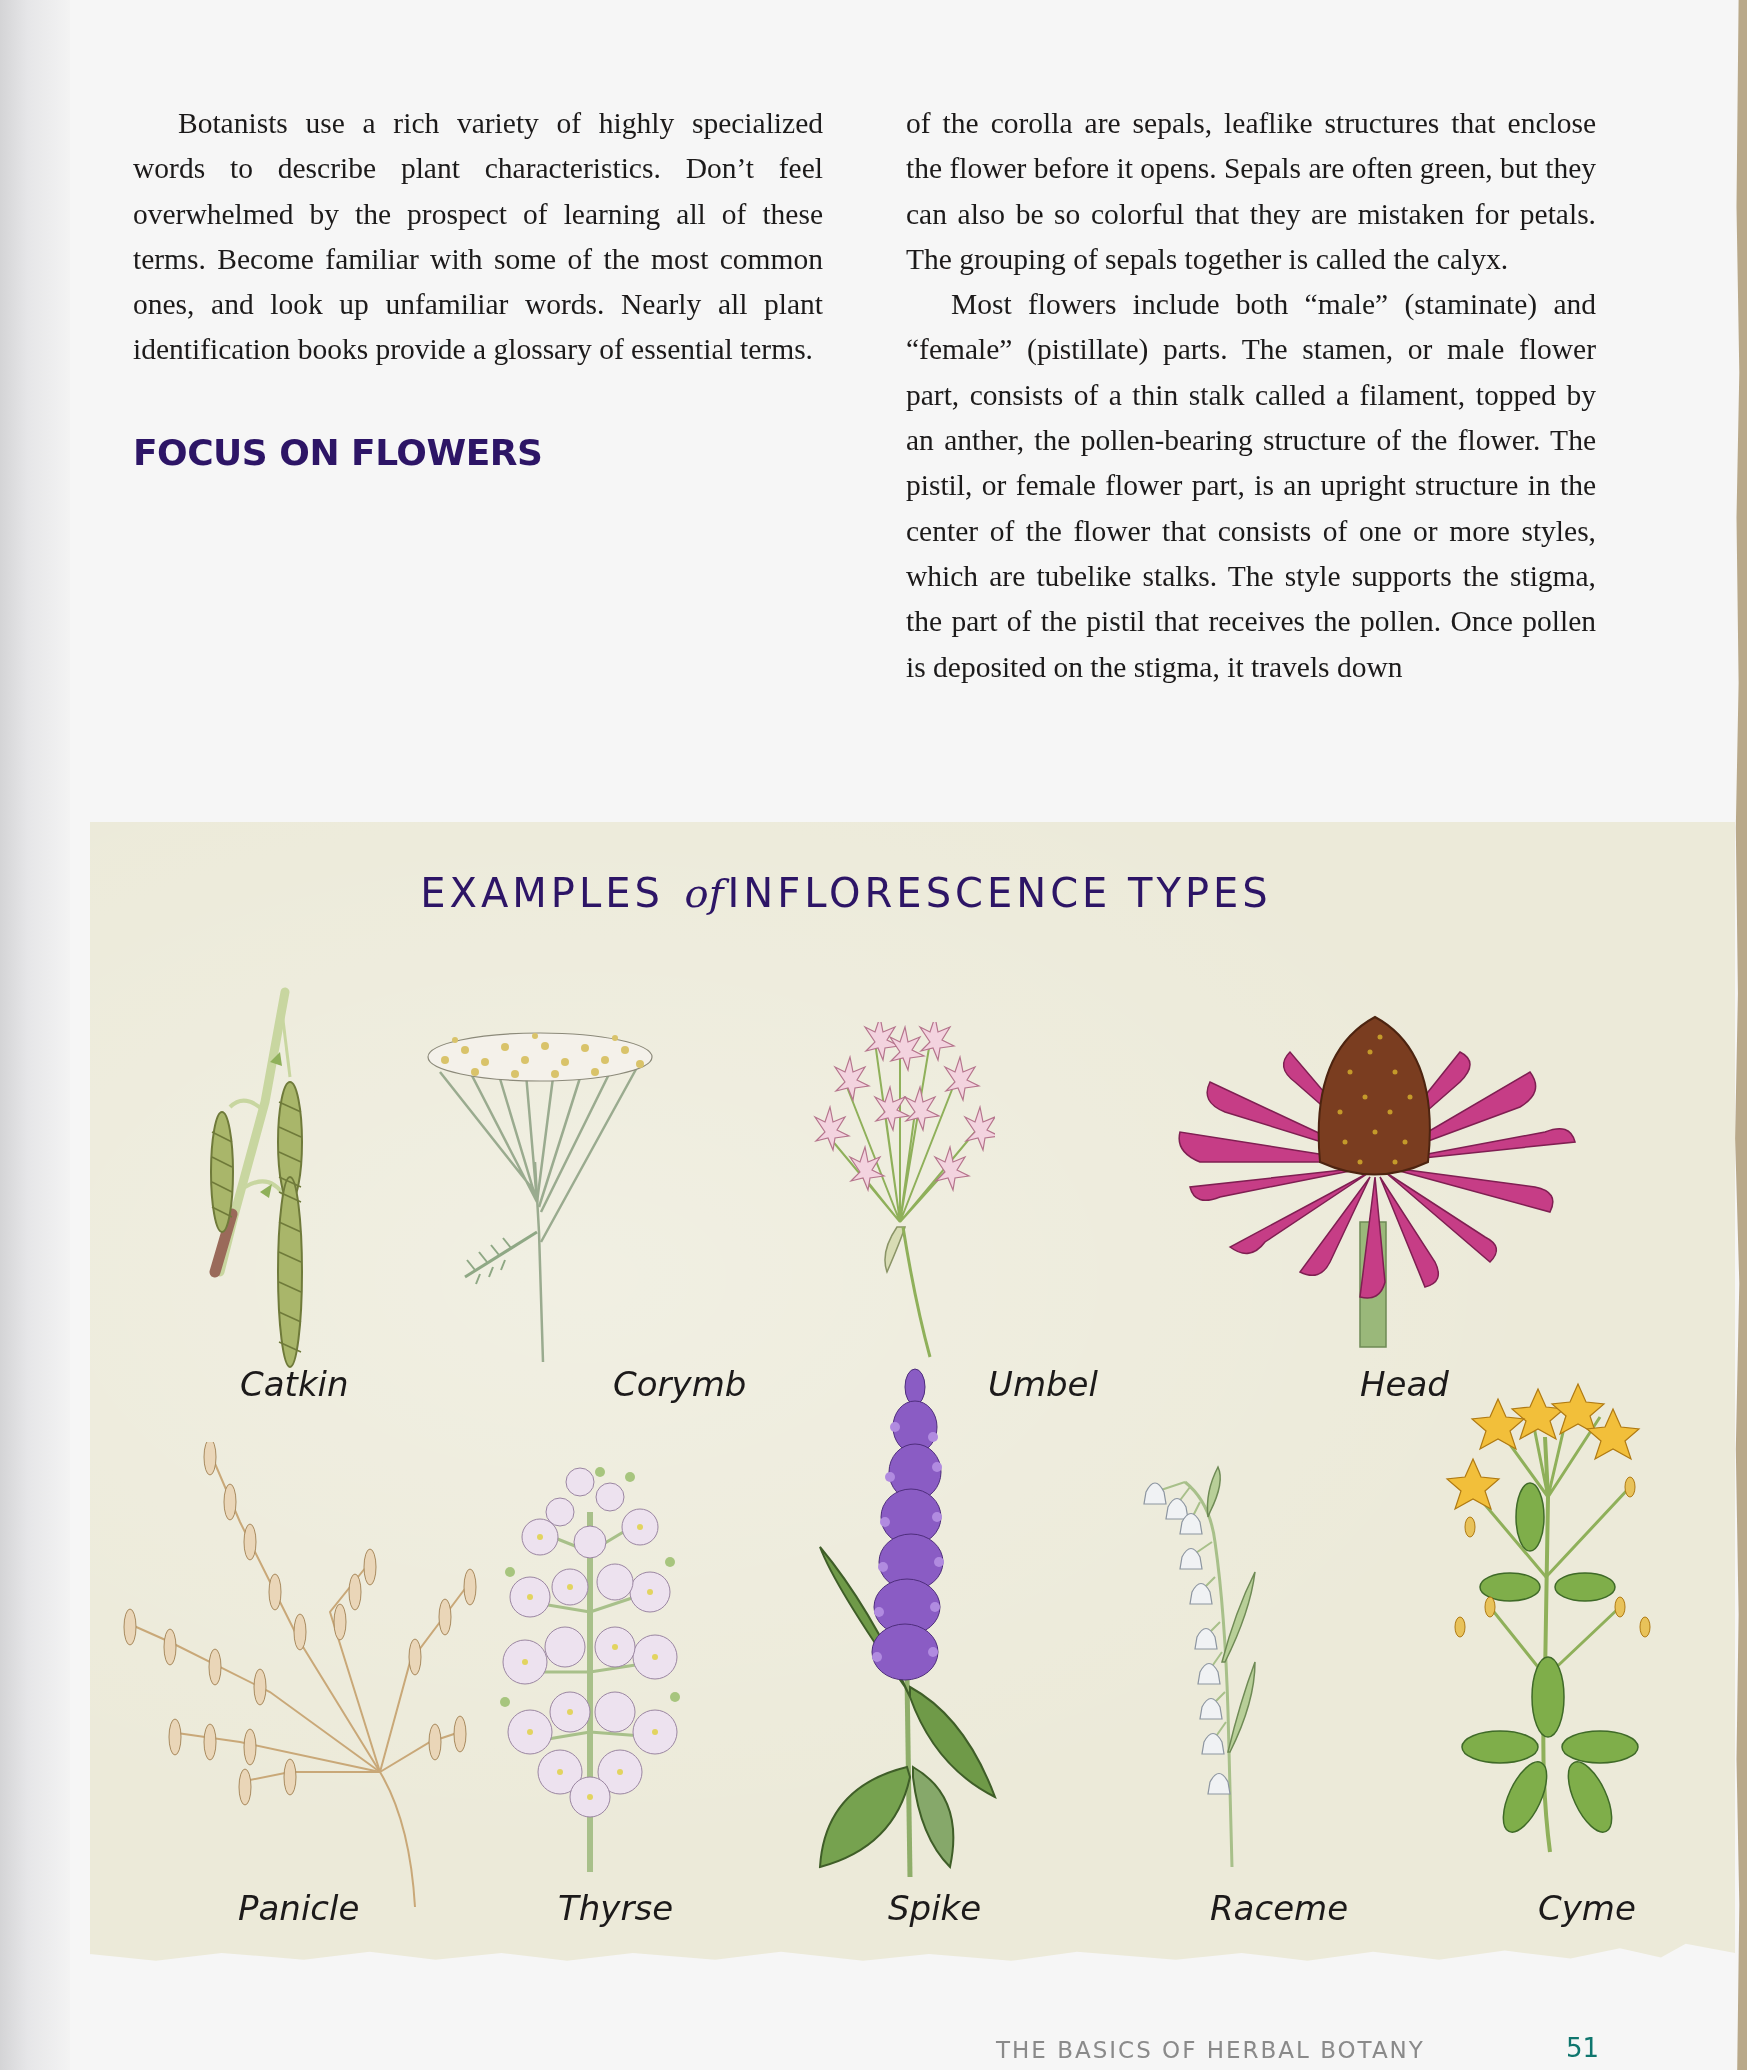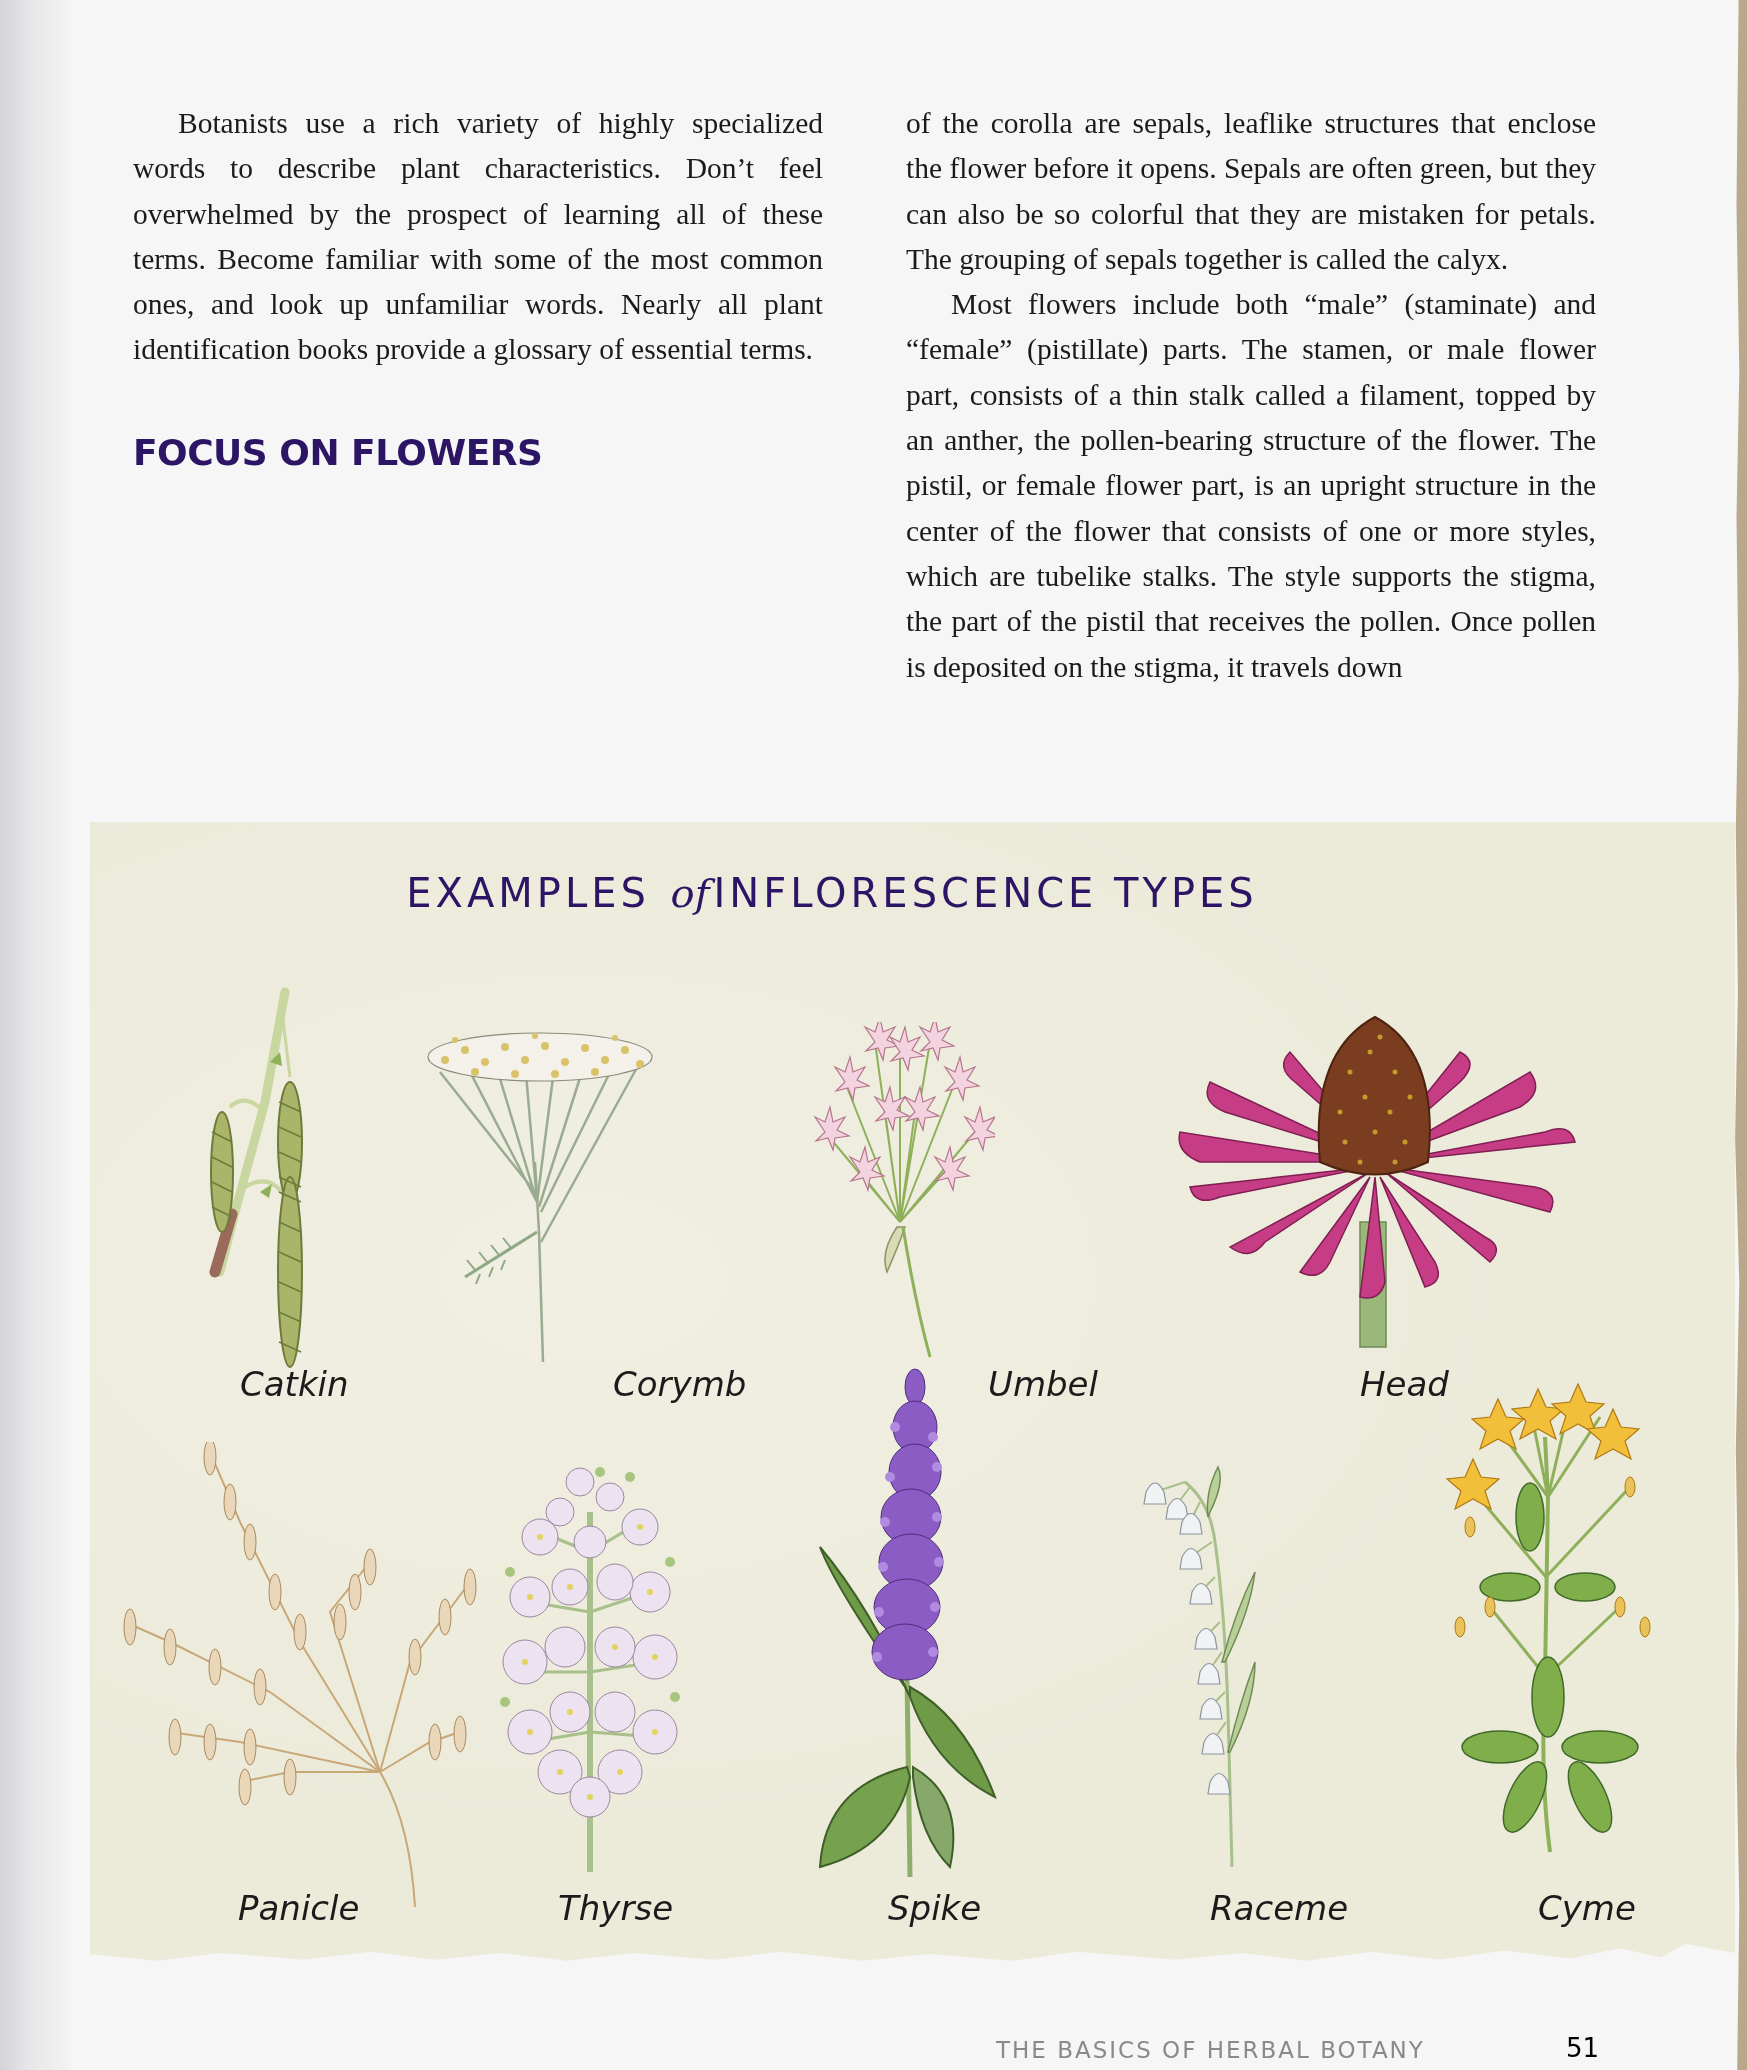--- a/index.html
+++ b/index.html
@@ -80,41 +80,41 @@
   }
 
   .footer {
     position: absolute; top: 2037px; left: 996px;
     font-family: "DejaVu Sans", "Liberation Sans", sans-serif;
     font-size: 23px; letter-spacing: 2px; color: #8a8a8a;
   }
   .page-num {
     position: absolute; top: 2033px; left: 1566px;
     font-family: "DejaVu Sans", "Liberation Sans", sans-serif;
-    font-size: 26px; color: #000000;
+    font-size: 26px; color: #0f766e;
   }
 </style>
 </head>
 <body>
 
 <div class="gutter"></div>
 <div class="right-edge"></div>
 
 <div class="col col-left">
   <p class="indent">Botanists use a rich variety of highly specialized words to describe plant characteristics. Don’t feel overwhelmed by the prospect of learning all of these terms. Become familiar with some of the most common ones, and look up unfamiliar words. Nearly all plant identification books provide a glossary of essential terms.</p>
   <h2 class="section-heading">FOCUS ON FLOWERS</h2>
 </div>
 
 <div class="col col-right">
   <p>of the corolla are sepals, leaflike structures that enclose the flower before it opens. Sepals are often green, but they can also be so colorful that they are mistaken for petals. The grouping of sepals together is called the calyx.</p>
   <p class="indent">Most flowers include both “male” (staminate) and “female” (pistillate) parts. The stamen, or male flower part, consists of a thin stalk called a filament, topped by an anther, the pollen-bearing structure of the flower. The pistil, or female flower part, is an upright structure in the center of the flower that consists of one or more styles, which are tubelike stalks. The style supports the stigma, the part of the pistil that receives the pollen. Once pollen is deposited on the stigma, it travels down</p>
 </div>
 
 <div class="callout">
-  <div class="callout-title" style="left:2px;width:1480px;">
+  <div class="callout-title" style="left:16px;width:1480px;">
     <span>EXAMPLES</span>
     <span class="of">of</span><span>INFLORESCENCE TYPES</span>
   </div>
 
   <div class="plant" style="left:100px;top:160px;">
     <svg width="170" height="390" viewBox="0 0 170 390">
       <path d="M30 290 L45 230 L75 120 L95 10" stroke="#c8d6a0" stroke-width="9" fill="none" stroke-linecap="round"></path>
       <path d="M25 290 L42 232" stroke="#9a6a5a" stroke-width="11" fill="none" stroke-linecap="round"></path>
       <path d="M75 130 Q55 110 40 125" stroke="#c8d6a0" stroke-width="4" fill="none"></path>
       <path d="M55 205 Q80 190 95 215" stroke="#c8d6a0" stroke-width="4" fill="none"></path>

